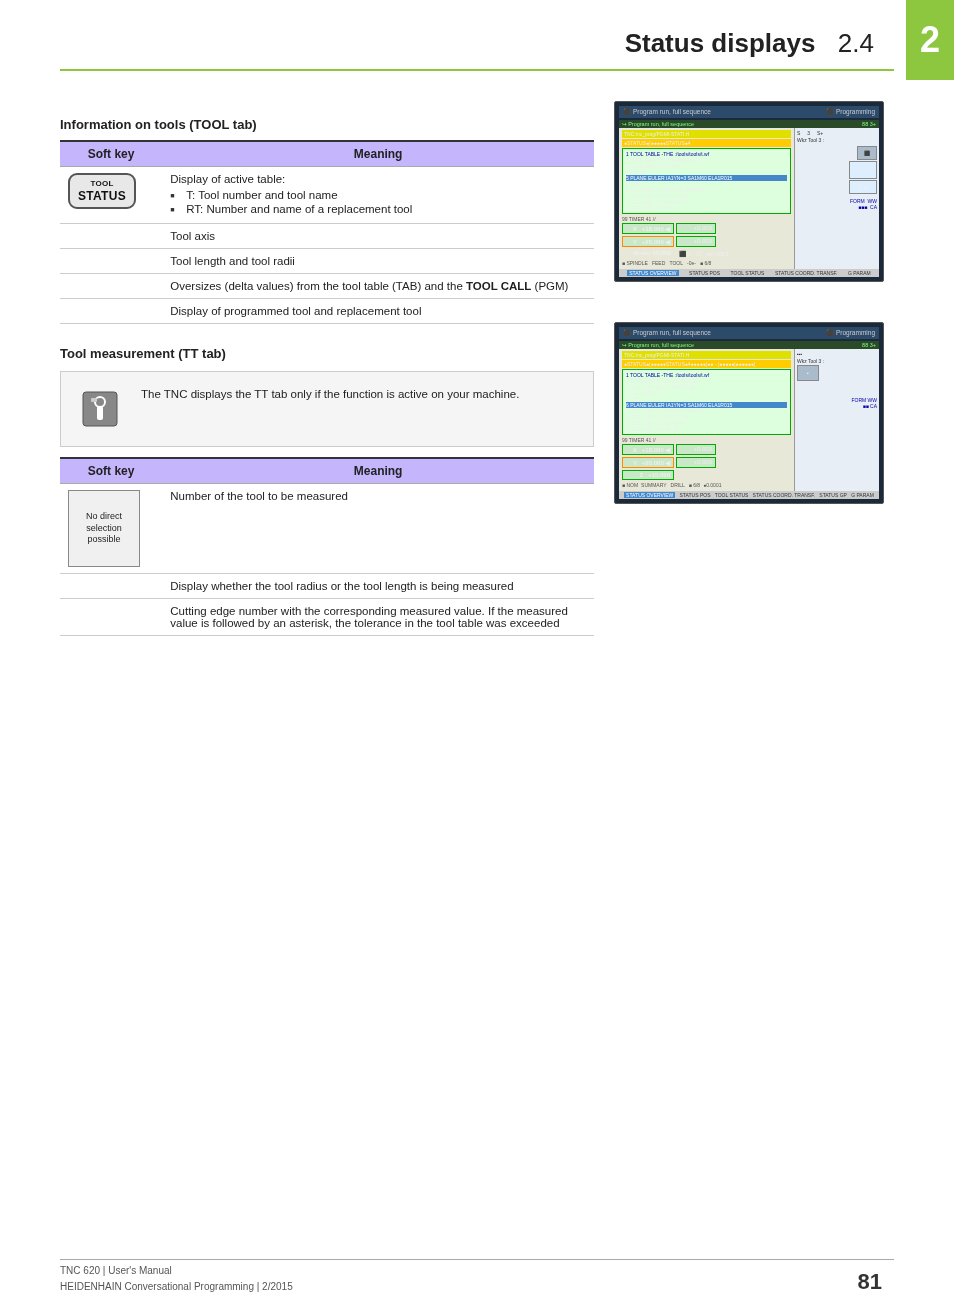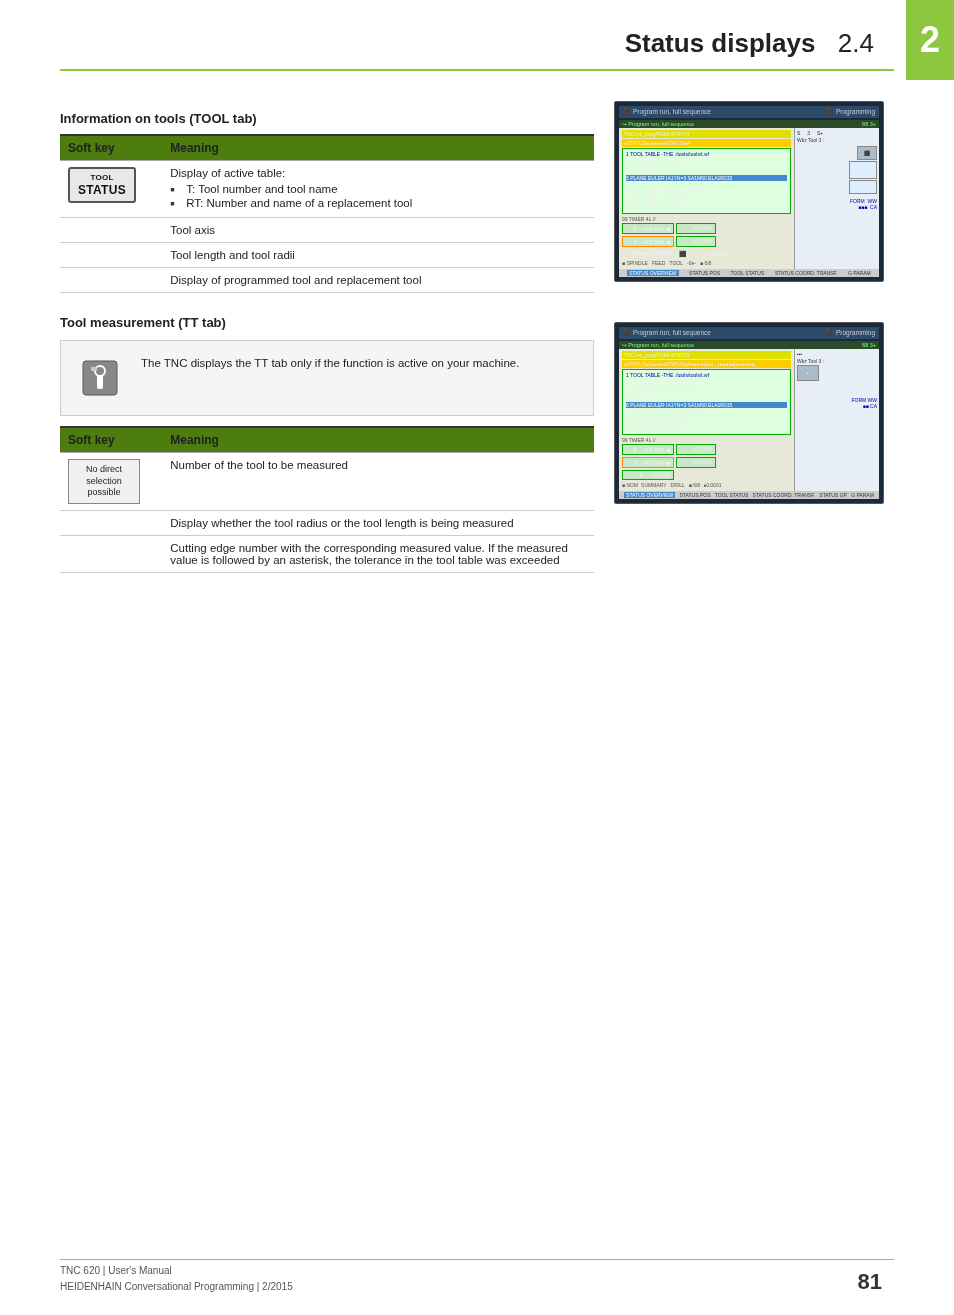--- a/index.html
+++ b/index.html
@@ -45,37 +45,37 @@
     
     .main-content {
       padding: 30px 60px 20px 60px;
     }
 
     
     .section-title {
       font-size: 13px;
       font-weight: bold;
       margin-bottom: 8px;
-      margin-top: 10px;
+      margin-top: 16px;
     }
 
     
     .softkey-table {
       width: 100%;
       border-collapse: collapse;
       margin-bottom: 0;
     }
     .softkey-table th {
       font-size: 12px;
       font-weight: bold;
-      text-align: left;
+      text-align: center;
       padding: 5px 8px;
       border-top: 2px solid #333;
       border-bottom: 1px solid #aaa;
-      background: #4d7c0f;
+      background: #c4b5fd;
     }
     .softkey-table td {
       font-size: 11.5px;
       padding: 6px 8px;
       vertical-align: top;
       border-bottom: 1px solid #ccc;
     }
     .softkey-table td.key-col {
       width: 90px;
       min-width: 90px;
@@ -84,21 +84,21 @@
       width: 380px;
     }
 
     
     .softkey-btn {
       display: inline-flex;
       flex-direction: column;
       align-items: center;
       justify-content: center;
       border: 2px solid #555;
-      border-radius: 3px;
+      border-radius: 9px;
       padding: 4px 8px;
       font-size: 9px;
       font-weight: bold;
       background: #e8e8e8;
       line-height: 1.2;
       min-width: 52px;
       color: #111;
       letter-spacing: 0.3px;
     }
     .softkey-btn .line1 { font-size: 8px; }
@@ -211,21 +211,21 @@
     }
     .tt-icon svg {
       width: 38px;
       height: 38px;
     }
 
     
     .nodirect-box {
       border: 1px solid #888;
       background: #f0f0f0;
-      padding: 4px 6px;
+      padding: 20px 6px;
       font-size: 9px;
       line-height: 1.3;
       text-align: center;
       width: 72px;
     }
   </style>
 </head>
 <body>
 
 <div class="chapter-tab">
@@ -276,20 +276,26 @@
             </td>
           </tr>
 
           <tr>
             <td class="key-col"></td>
             <td class="meaning-col">
               <div>Tool length and tool radii</div>
             </td>
           </tr>
 
+          <tr>
+            <td class="key-col"></td>
+            <td class="meaning-col">
+              <div>Oversizes (delta values) from the tool table (TAB) and the <span class="bold">TOOL CALL</span> (PGM)</div>
+            </td>
+          </tr>
 
 
           <tr>
             <td class="key-col"></td>
             <td class="meaning-col">
               <div>Display of programmed tool and replacement tool</div>
             </td>
           </tr>
         </tbody>
       </table>

